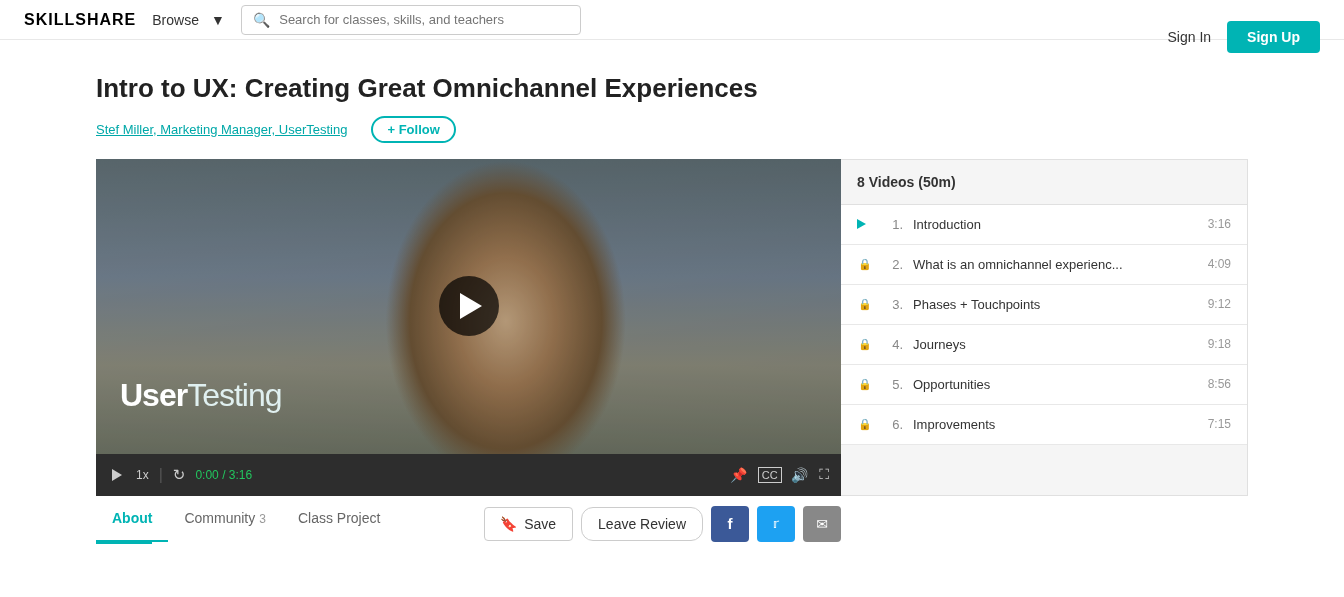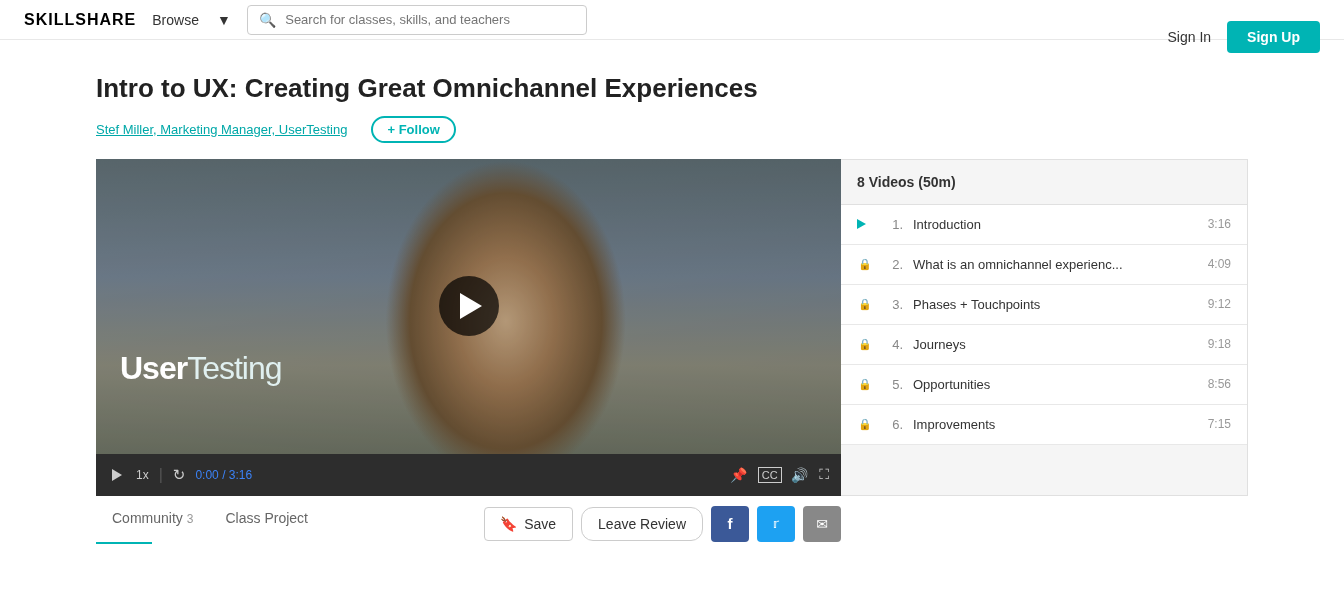--- a/index.html
+++ b/index.html
@@ -17,21 +17,21 @@
     .logo {
       font-weight: 700;
       font-size: 16px;
       letter-spacing: 1px;
       color: #000;
       margin-right: 16px;
     }
     .browse-btn {
       display: flex;
       align-items: center;
-      gap: 18px;
+      gap: 12px;
       font-size: 14px;
       color: #333;
       cursor: pointer;
       margin-right: 16px;
       background: none;
       border: none;
     }
     .search-bar {
       display: flex;
       align-items: center;
@@ -141,21 +141,21 @@
     .video-bg-person {
       position: absolute;
       inset: 0;
       background:
         radial-gradient(ellipse 120px 160px at 55% 55%, #c8a882 0%, #a07850 40%, #6a5030 80%, transparent 100%),
         linear-gradient(180deg, #5a6a70 0%, #708090 40%, #8a8a7a 70%, #6a7060 100%);
       opacity: 0.85;
     }
     .video-text-overlay {
       position: absolute;
-      bottom: 67px;
+      bottom: 40px;
       left: 24px;
       font-size: 32px;
       font-weight: 900;
       color: #fff;
       letter-spacing: -1px;
     }
     .video-text-overlay .thin {
       font-weight: 200;
       color: #e0f0f0;
     }
@@ -207,21 +207,21 @@
     .ctrl-speed {
       font-size: 12px;
       color: #ccc;
     }
     .ctrl-divider {
       color: #555;
       font-size: 16px;
     }
     .ctrl-time {
       font-size: 12px;
-      color: #3b82f6;
+      color: #22c55e;
     }
     .ctrl-spacer { flex: 1; }
     .ctrl-icon {
       color: #ccc;
       font-size: 14px;
       cursor: pointer;
     }
 
     
     .sidebar {
@@ -459,20 +459,21 @@
         </div>
     </div>
 
   </div>
 
   <div style="display:flex; align-items:stretch; width:100%;">
     <div style="width:745px; flex-shrink:0;">
       <div style="display:flex; align-items:center; justify-content:space-between;">
         <div class="tabs-bar" style="border-bottom:none; flex:1;">
 
+        <div class="tab-item active"><span>About</span></div>
             <div class="tab-item"><span>Community</span><span class="tab-badge">3</span></div>
             <div class="tab-item"><span>Class Project</span></div>
           </div>
         <div class="bottom-actions">
           <button class="save-btn">
             <span style="font-size:14px;">🔖</span>
             <span>Save</span>
           </button>
           <button class="leave-review-btn">Leave Review</button>
           <button class="social-btn fb-btn">

